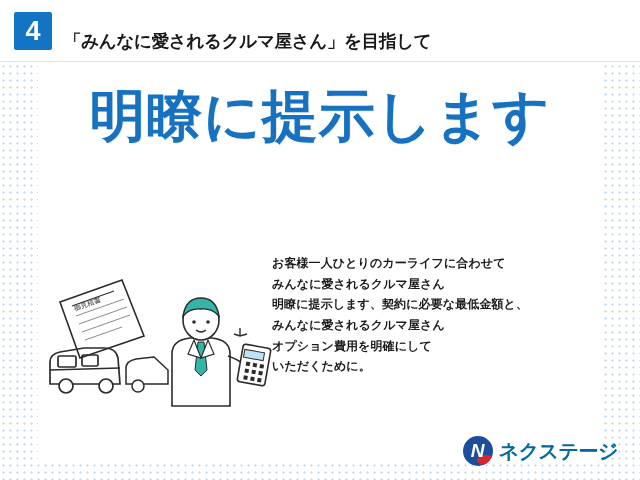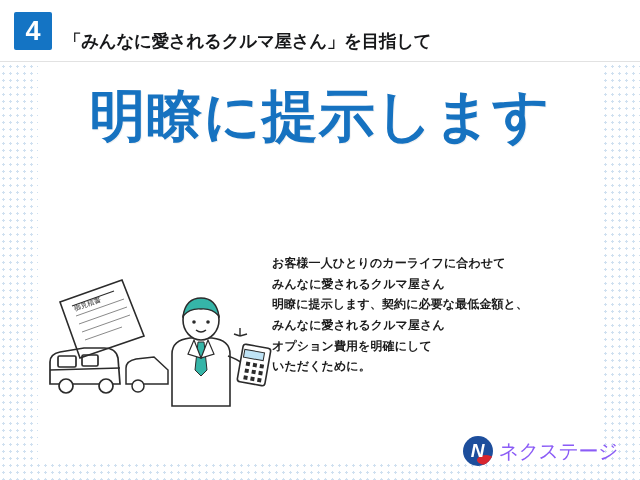--- a/index.html
+++ b/index.html
@@ -131,22 +131,22 @@
     position: absolute;
     right: -2px; bottom: -3px;
     width: 18px; height: 18px;
     background: #d9262e;
     border-radius: 50%;
     transform: scale(1.0,0.55) rotate(-30deg);
   }
   .logo-mark .n { position: relative; z-index: 2; }
   .logo-text {
     font-size: 20px;
-    font-weight: normal;
-    color: #8b5cf6;
+    font-weight: bold;
+    color: #0369a1;
     letter-spacing: -0.5px;
   }
 </style>
 </head>
 <body>
 
 <div class="page">
 
   <div class="dots-bg"></div>
   <div class="white-panel"></div>

